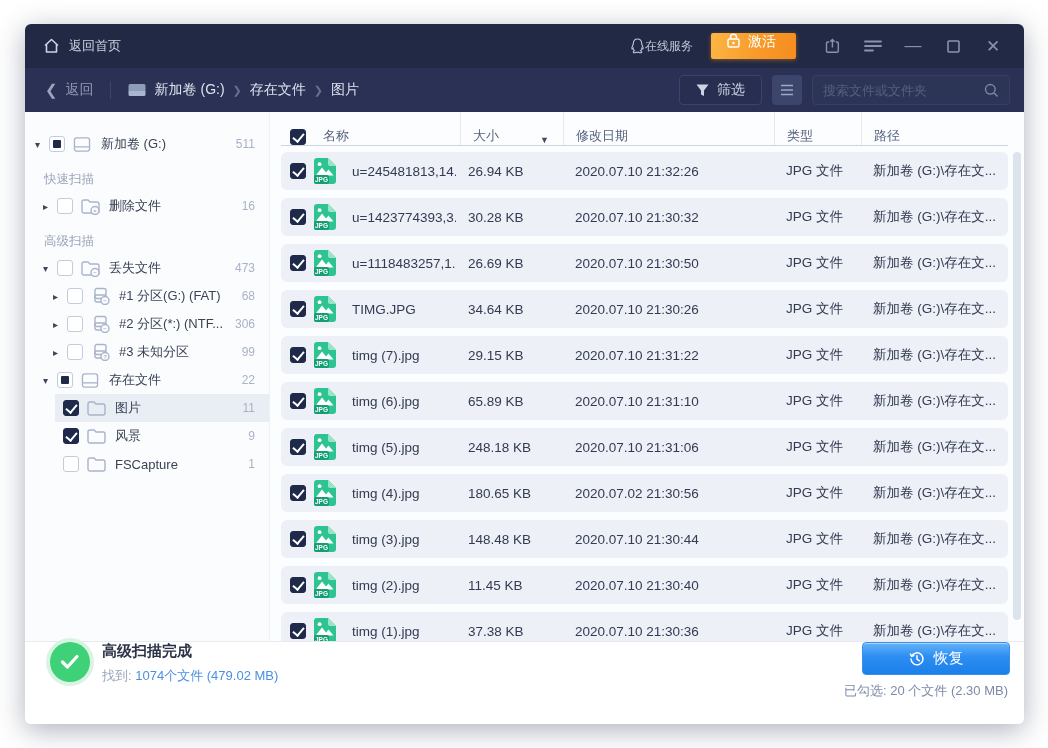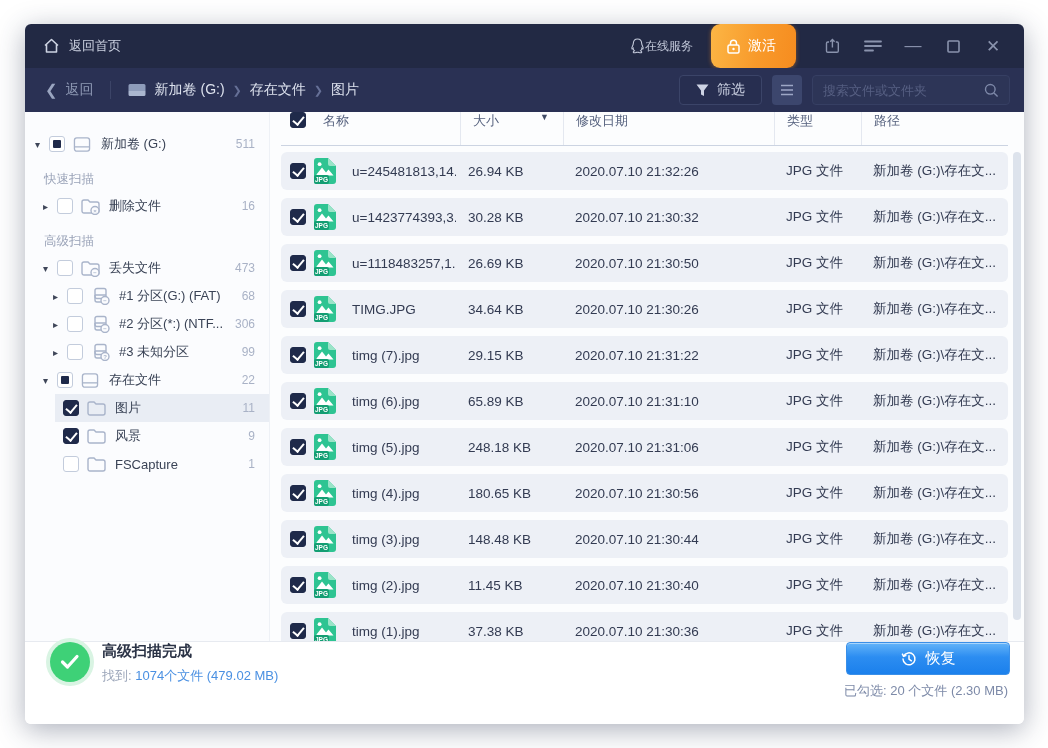--- a/index.html
+++ b/index.html
@@ -6,22 +6,22 @@
   html,body { width:1048px; height:748px; background:#fff; font-family:"Liberation Sans","DejaVu Sans",sans-serif; overflow:hidden; }
   .window { position:absolute; left:25px; top:24px; width:999px; height:700px; background:#fff;
             border-radius:6px; box-shadow:0 6px 28px rgba(40,50,80,.38); overflow:hidden;
             display:flex; flex-direction:column; }
 
   
   .titlebar { height:44px; background:#222944; display:flex; align-items:center; padding:5px 18px; flex:0 0 auto; }
   .tb-left { display:flex; align-items:center; gap:9px; color:#cdd3e2; font-size:13px; cursor:pointer; }
   .tb-right { margin-left:auto; display:flex; align-items:center; gap:18px; }
   .svc { display:flex; align-items:center; color:#c3c9da; font-size:12px; cursor:pointer; }
-  .activate { display:flex; align-items:center; gap:8px; background:linear-gradient(100deg,#fcb645 0%,#f89a2b 55%,#f68c1f 100%);
-              border-radius:9px; height:44px; padding:0 20px 0 16px; color:#fff; font-size:14px; cursor:pointer;
+  .activate { display:flex; gap:8px; background:linear-gradient(100deg,#fcb645 0%,#f89a2b 55%,#f68c1f 100%);
+              border-radius:2px; height:26px; padding:0 20px 0 16px; color:#fff; font-size:14px; cursor:pointer;
               box-shadow:0 1px 4px rgba(246,140,30,.45); }
   .winbtns { display:flex; align-items:center; gap:14px; margin-left:6px; }
   .wb { width:26px; height:26px; display:flex; align-items:center; justify-content:center; color:#8a93ad; cursor:pointer; }
   .wb svg { display:block; }
   .glyph-btn { font-size:17px; color:#8a93ad; }
 
   
   .navbar { height:44px; background:#2a3154; display:flex; align-items:center; padding:0 14px 0 20px; flex:0 0 auto; }
   .back { display:flex; align-items:center; gap:8px; color:#8f9ab5; font-size:14px; cursor:pointer; }
   .back .chev { font-size:15px; color:#9aa5c0; }
@@ -59,21 +59,21 @@
   .ticon { width:20px; height:18px; margin-right:8px; flex:0 0 auto; display:flex; align-items:center; }
   .tlabel { white-space:nowrap; overflow:hidden; text-overflow:ellipsis; }
   .tcount { margin-left:auto; color:#a9b2c6; font-size:12px; padding-left:8px; }
   .tree-section { height:26px; margin-top:8px; padding-left:19px; display:flex; align-items:center;
                   color:#9aa3b8; font-size:12.5px; }
 
   
   .main { flex:1 1 auto; background:#fcfdfe; position:relative; min-width:0; display:flex; flex-direction:column; }
   .thead { height:34px; flex:0 0 auto; display:grid; grid-template-columns:179px 103px 211px 87px 1fr;
            margin:0 16px 0 11px; border-bottom:1px solid #ccd4e2; font-size:13px; color:#55617e; }
-  .th { display:flex; align-items:flex-start; padding-left:12px; border-left:1px solid #e4e8f0; position:relative; }
+  .th { display:flex; align-items:flex-end; padding-left:12px; border-left:1px solid #e4e8f0; position:relative; }
   .th.first { border-left:none; padding-left:9px; gap:9px; }
   .th .sort { margin-left:auto; margin-right:14px; font-size:9px; color:#414c66; }
   .rows { flex:1 1 auto; overflow:hidden; padding:6px 16px 0 11px; }
   .frow { height:38px; margin-bottom:8px; background:#edf0f6; border-radius:6px; display:grid;
           grid-template-columns:179px 103px 211px 87px 1fr; align-items:center; font-size:13.5px; color:#333b52; cursor:default; }
   .fname { display:flex; align-items:center; padding-left:9px; gap:8px; min-width:0; }
   .fname .cb { margin-right:0; }
   .fname .label { white-space:nowrap; overflow:hidden; max-width:104px; }
   .cell { padding-left:12px; white-space:nowrap; overflow:hidden; }
   .cell.size { padding-left:8px; }
@@ -84,21 +84,21 @@
   .footer { height:83px; flex:0 0 auto; background:#fff; border-top:1px solid #e7eaf0; display:flex; 
             padding:0 14px 0 25px; }
   .okwrap { width:40px; height:40px; border-radius:50%; background:#3ed177; box-shadow:0 0 0 4px #d9f4e3;
             display:flex; align-items:center; justify-content:center; flex:0 0 auto; }
   .status { margin-left:12px; }
   .status-title { font-size:15px; font-weight:bold; color:#2b3346; margin-bottom:6px; }
   .status-sub { font-size:13px; }
   .found-label { color:#9aa4b8; }
   .found-value { color:#4a90e2; }
   .foot-right { margin-left:auto; display:flex; flex-direction:column; align-items:flex-end; gap:7px; }
-  .recover-btn { width:164px; height:33px; border-radius:4px; border:1px solid #3a8fe8; color:#fff; font-size:15px;
+  .recover-btn { width:148px; height:33px; border-radius:4px; border:1px solid #3a8fe8; color:#fff; font-size:15px;
                  background:linear-gradient(180deg,#63b4f9 0%,#2c8df1 45%,#1b80ec 100%); cursor:pointer;
                  display:flex; align-items:center; justify-content:center; gap:9px;
                  box-shadow:inset 0 1px 0 rgba(255,255,255,.45); }
   .selected-line { font-size:13px; color:#7d8aa8; padding-right:2px; }
 </style>
 </head>
 <body>
 
 <div class="window">
 
@@ -487,21 +487,21 @@
           <path d="M14 0 L22 8 H16 A2 2 0 0 1 14 6 Z" fill="#9ae4c8"></path>
           <circle cx="5.6" cy="6.2" r="1.9" fill="#fff"></circle>
           <path d="M2.5 16.5 L8 9.5 L12 14.5 L14.5 11.5 L19.5 17.5 H2.5 Z" fill="#fff"></path>
           <rect x="0" y="17" width="15" height="9" rx="2" fill="#149e73"></rect>
           <text x="7.5" y="24" font-size="6.5" font-weight="bold" fill="#fff" text-anchor="middle" font-family="Liberation Sans, sans-serif">JPG</text>
         </svg>
       </span>
       <span class="label">timg (4).jpg</span>
     </div>
     <div class="cell size">180.65 KB</div>
-    <div class="cell">2020.07.10 21:30:56</div>
+    <div class="cell">2020.07.02 21:30:56</div>
     <div class="cell">JPG 文件</div>
     <div class="cell path">新加卷 (G:)\存在文...</div>
   </div>
           <div class="frow">
     <div class="fname">
       <span class="cb on"></span>
       <span class="ticon" style="width:22px;height:26px">
         <svg width="22" height="26" viewBox="0 0 22 26">
           <path d="M3 0 H14 L22 8 V23 A3 3 0 0 1 19 26 H3 A3 3 0 0 1 0 23 V3 A3 3 0 0 1 3 0 Z" fill="#2ec492"></path>
           <path d="M14 0 L22 8 H16 A2 2 0 0 1 14 6 Z" fill="#9ae4c8"></path>

